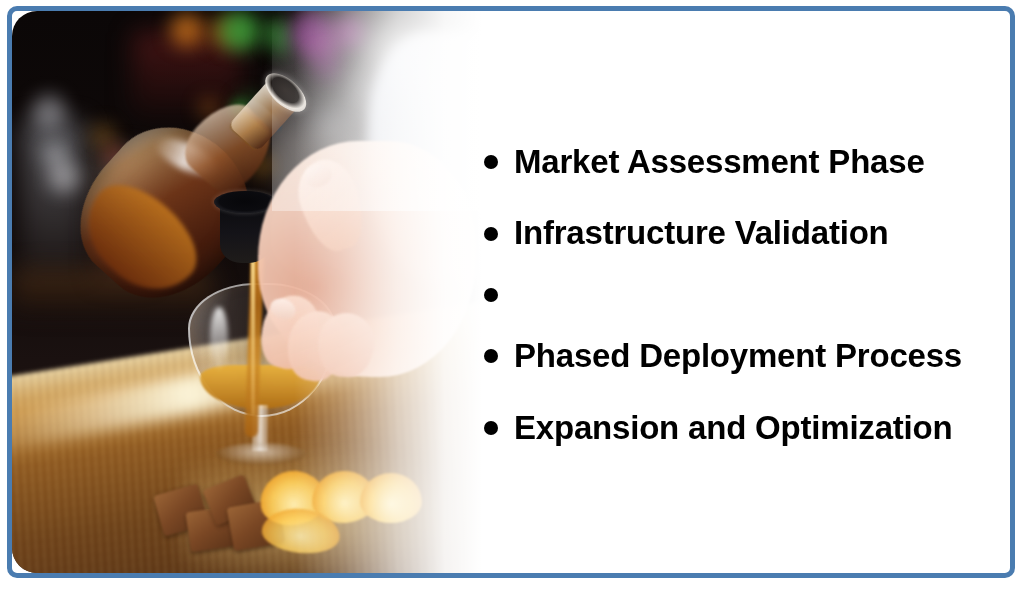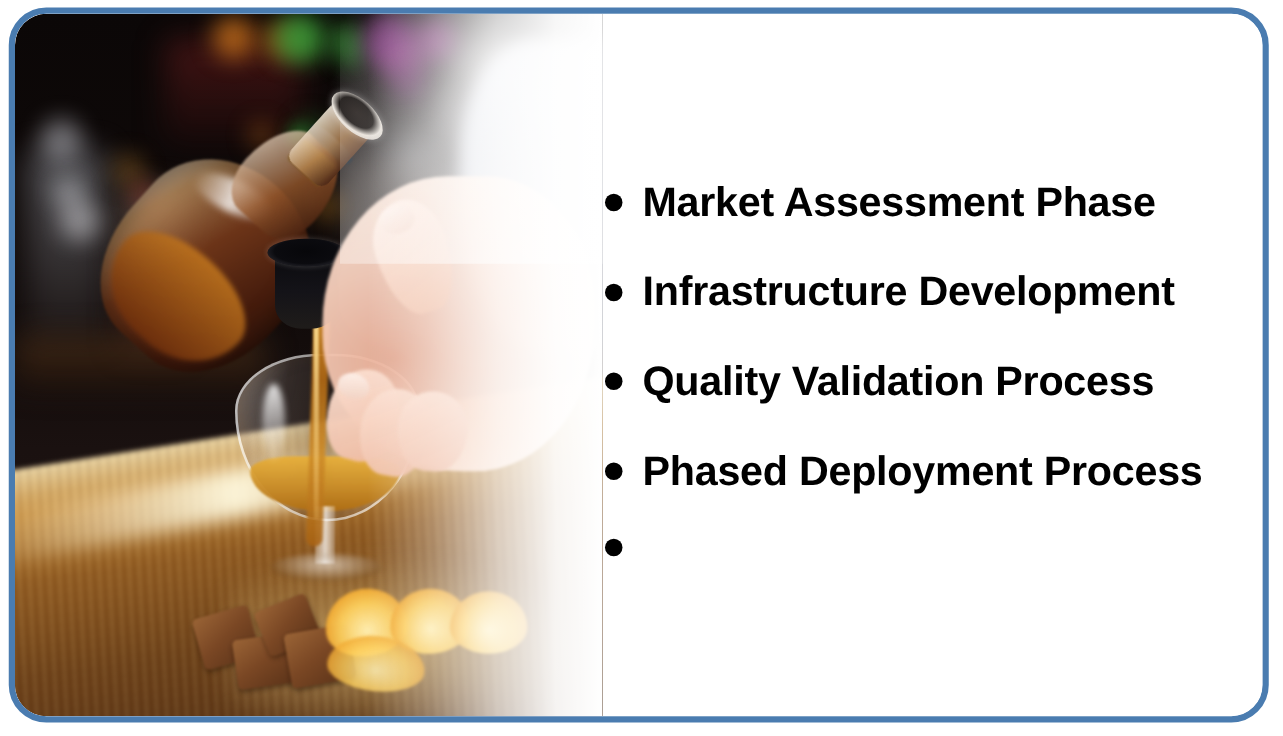--- a/index.html
+++ b/index.html
@@ -16,21 +16,21 @@
 
   
   .slide-frame {
     position: absolute;
     left: 7px;
     top: 6px;
     width: 1008px;
     height: 572px;
     box-sizing: border-box;
     border: 5px solid #4a7cb0;
-    border-radius: 30px;
+    border-radius: 10px;
     background: #ffffff;
     overflow: hidden;
   }
 
   .slide-inner {
     position: absolute;
     inset: 0;
     overflow: hidden;
     border-radius: 25px;
     background: #ffffff;
@@ -565,33 +565,33 @@
 
     <div class="bullet-list">
 
       <div class="bullet-row">
         <span class="bullet-dot"></span>
         <span class="bullet-text">Market Assessment Phase</span>
       </div>
 
       <div class="bullet-row">
         <span class="bullet-dot"></span>
-        <span class="bullet-text">Infrastructure Development</span>
+        <span class="bullet-text">Infrastructure Validation</span>
       </div>
 
       <div class="bullet-row">
         <span class="bullet-dot"></span>
-        <span class="bullet-text">Quality Validation Process</span>
       </div>
 
       <div class="bullet-row">
         <span class="bullet-dot"></span>
         <span class="bullet-text">Phased Deployment Process</span>
       </div>
 
       <div class="bullet-row">
         <span class="bullet-dot"></span>
+        <span class="bullet-text">Expansion and Optimization</span>
       </div>
 
     </div>
 
   </div>
 </div>
 
 </body></html>

